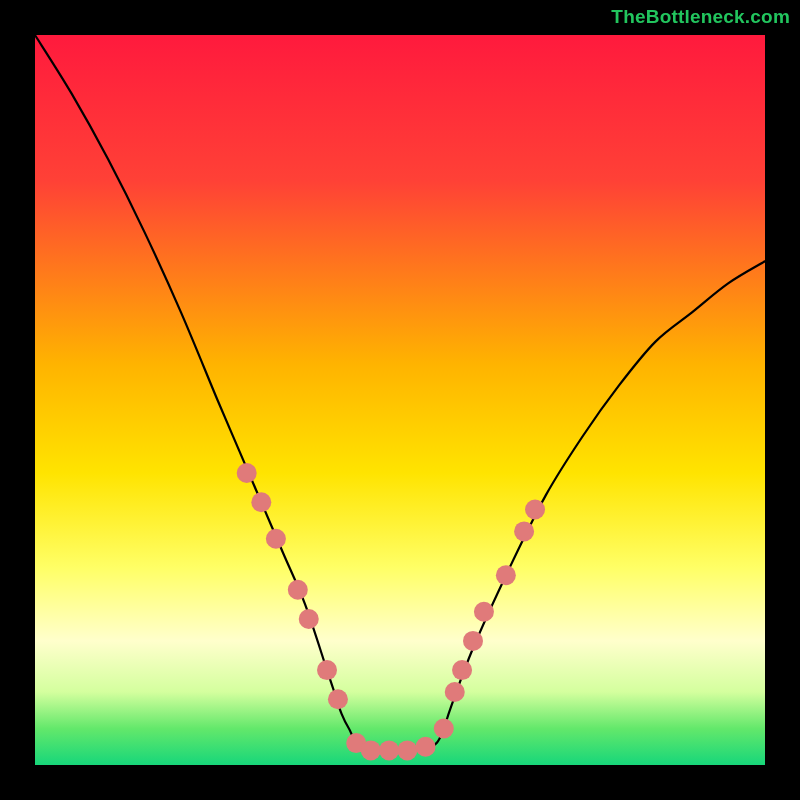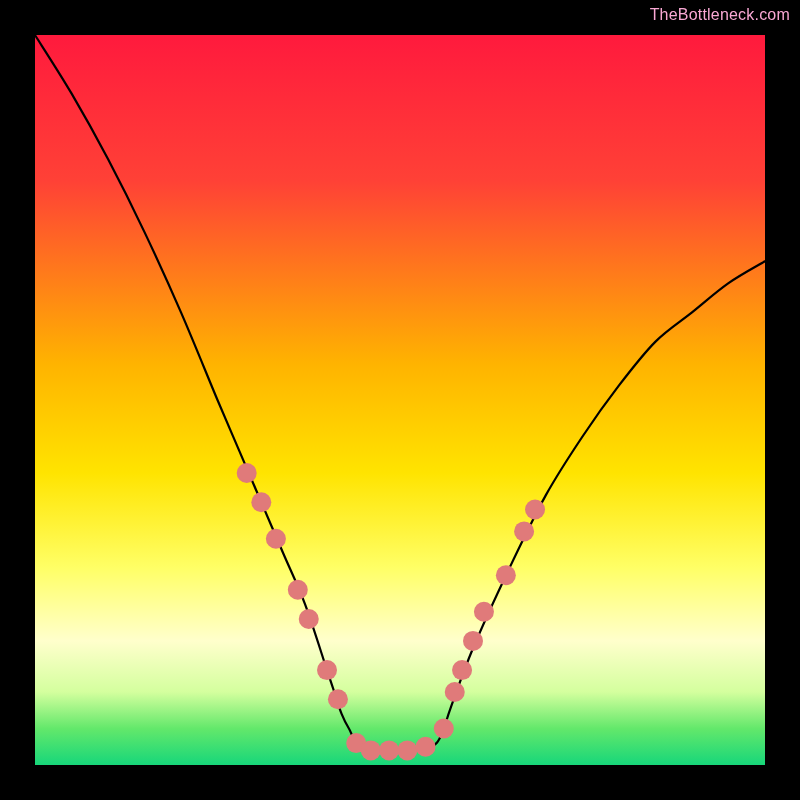--- a/index.html
+++ b/index.html
@@ -14,23 +14,23 @@
 .frame {
   position: relative;
   width: 800px;
   height: 800px;
   background: #000;
 }
 .watermark {
   position: absolute;
   top: 6px;
   right: 10px;
-  font-size: 16px;
-  font-weight: 400;
-  color: #f9a8d4;
+  font-size: 19px;
+  font-weight: 700;
+  color: #22c55e;
   letter-spacing: 0.2px;
   user-select: none;
 }
 svg {
   position: absolute;
   left: 0;
   top: 0;
 }
 </style>
 </head>

